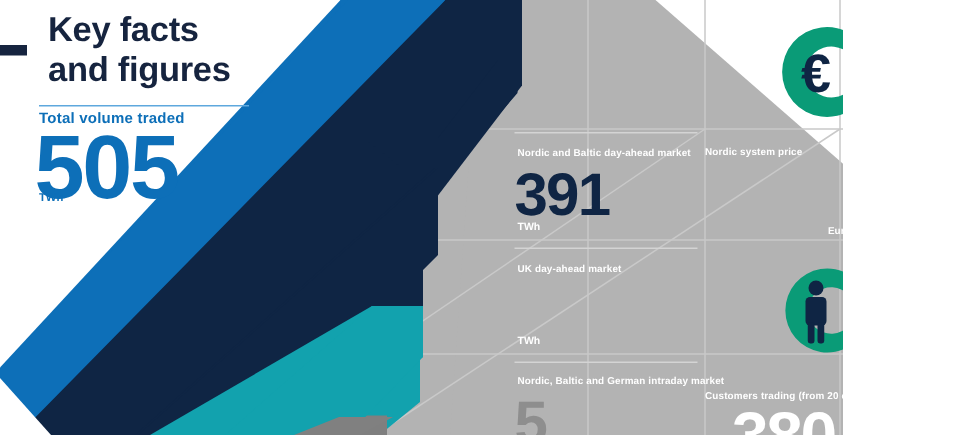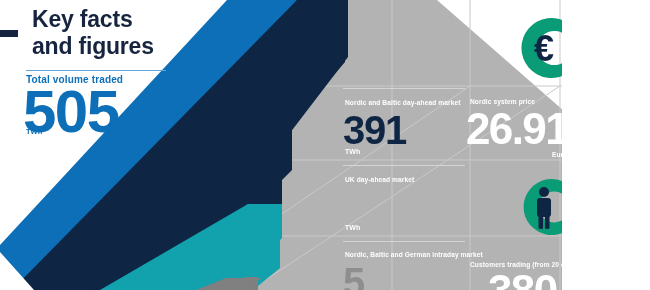--- a/index.html
+++ b/index.html
@@ -165,21 +165,20 @@
   <div class="mlabel" style="top:251px;">Nordic, Baltic and German intraday market</div>
   <div class="mnum grayn" style="top:262px;">5</div>
 
   <div style="position:absolute;left:506px;top:8px;">
     <svg width="76" height="80" viewBox="0 0 76 80" xmlns="http://www.w3.org/2000/svg">
       <path d="M62 15 A30 30 0 1 0 62 65 L62 50 A17 17 0 1 1 62 30 Z" fill="#0a9b77"></path>
       <text x="38" y="53" font-family="Liberation Sans, sans-serif" font-size="36" font-weight="bold" fill="#0f2544" text-anchor="middle">€</text>
     </svg>
   </div>
   <div class="rlabel" style="left:470px;top:98px;">Nordic system price</div>
-  <div class="rnum" style="left:466px;top:107px;">26.91</div>
   <div class="runit" style="left:552px;top:151px;">Eur/MWh</div>
 
   <div style="position:absolute;left:506px;top:170px;">
     <svg width="76" height="74" viewBox="0 0 76 74" xmlns="http://www.w3.org/2000/svg">
       <path d="M60 13 A28 28 0 1 0 60 61 L60 47 A15.5 15.5 0 1 1 60 27 Z" fill="#0a9b77"></path>
       <g fill="#0f2544">
         <circle cx="38" cy="22" r="5"></circle>
         <rect x="31" y="28" width="14" height="19" rx="3"></rect>
         <rect x="32.5" y="45" width="4.5" height="14" rx="1.6"></rect>
         <rect x="39" y="45" width="4.5" height="14" rx="1.6"></rect>

